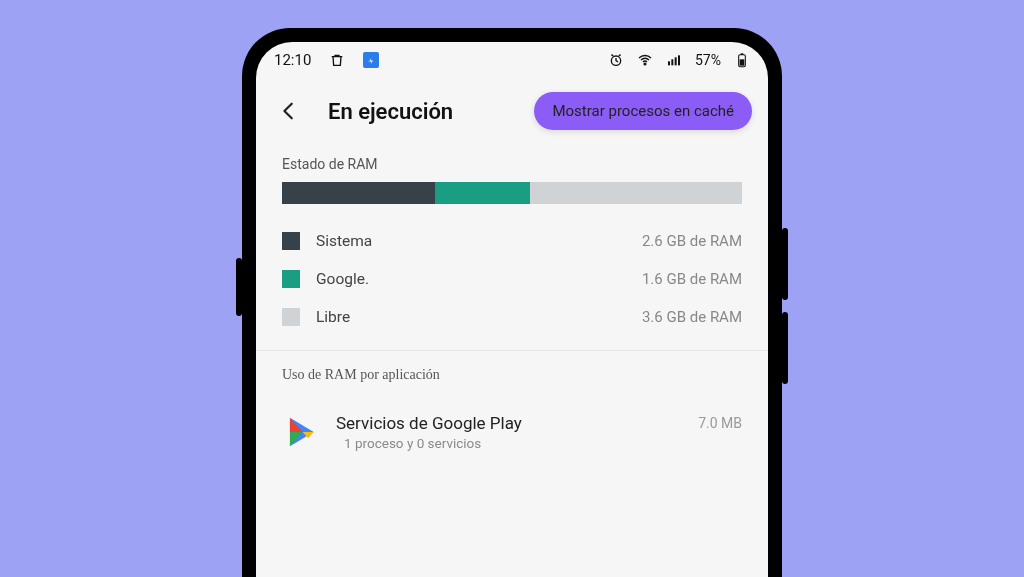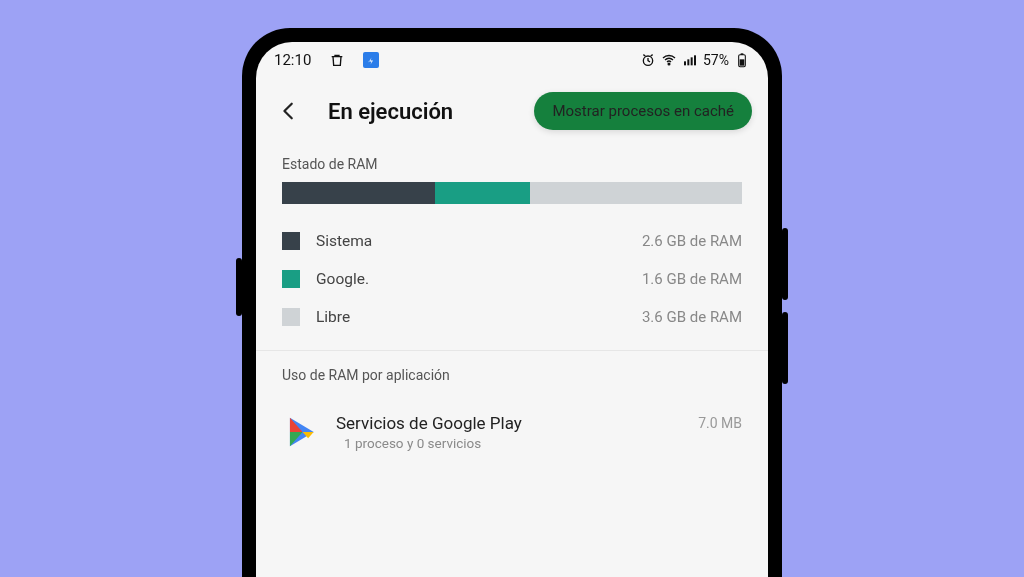--- a/index.html
+++ b/index.html
@@ -42,21 +42,21 @@
   .status-bar {
     height: 36px;
     display: flex;
     align-items: center;
     justify-content: space-between;
     padding: 0 18px;
     font-size: 14px;
     color: #111;
   }
   .status-left { display: flex; align-items: center; gap: 18px; }
-  .status-right { display: flex; align-items: center; gap: 5px; }
+  .status-right { display: flex; align-items: center; gap: 13px; }
   .status-time { font-weight: 400; font-size: 15px; }
   .ic { width: 16px; height: 16px; display:inline-flex; align-items:center; justify-content:center; }
   .ic svg { width: 100%; height: 100%; }
   .blue-ic { background:#2b7de9; color:#fff; width:16px; height:16px; border-radius:2px; display:inline-flex; align-items:center; justify-content:center; }
   .header {
     display: flex;
     align-items: center;
     padding: 14px 16px 20px 16px;
     gap: 22px;
   }
@@ -66,21 +66,21 @@
     cursor:pointer;
   }
   .page-title {
     font-size: 22px;
     font-weight: 600;
     color: #111;
     flex: 0 0 auto;
   }
   .chip {
     margin-left: auto;
-    background: #15803d;
+    background: #8b5cf6;
     border-radius: 22px;
     padding: 10px 18px;
     font-size: 15px;
     color: #222;
     box-shadow: 0 2px 6px rgba(0,0,0,0.12);
     cursor: pointer;
     white-space: nowrap;
   }
   .section-label {
     font-size: 14px;
@@ -210,21 +210,21 @@
         </div>
         <div class="legend-row">
           <div class="swatch" style="background: rgb(207, 211, 214);"></div>
           <div class="legend-label">Libre</div>
           <div class="legend-val">3.6 GB de RAM</div>
         </div>
       </div>
 
     <div class="divider"></div>
 
-    <div class="section-label" style="padding-top:16px;">Uso de RAM por aplicación</div>
+    <div class="section-label" style="padding-top:16px;font-family:Liberation Serif, serif;">Uso de RAM por aplicación</div>
 
     <div class="app-list" id="app-list">
         <div class="app-row">
           <div class="app-icon"><svg viewBox="0 0 48 48">
               <polygon points="10,6 40,24 10,42" fill="#4285F4"></polygon>
               <polygon points="10,6 26,24 10,24" fill="#EA4335"></polygon>
               <polygon points="10,42 26,24 10,24" fill="#34A853"></polygon>
               <polygon points="26,24 40,24 33,32" fill="#FBBC04"></polygon>
             </svg></div>
           <div class="app-texts">

